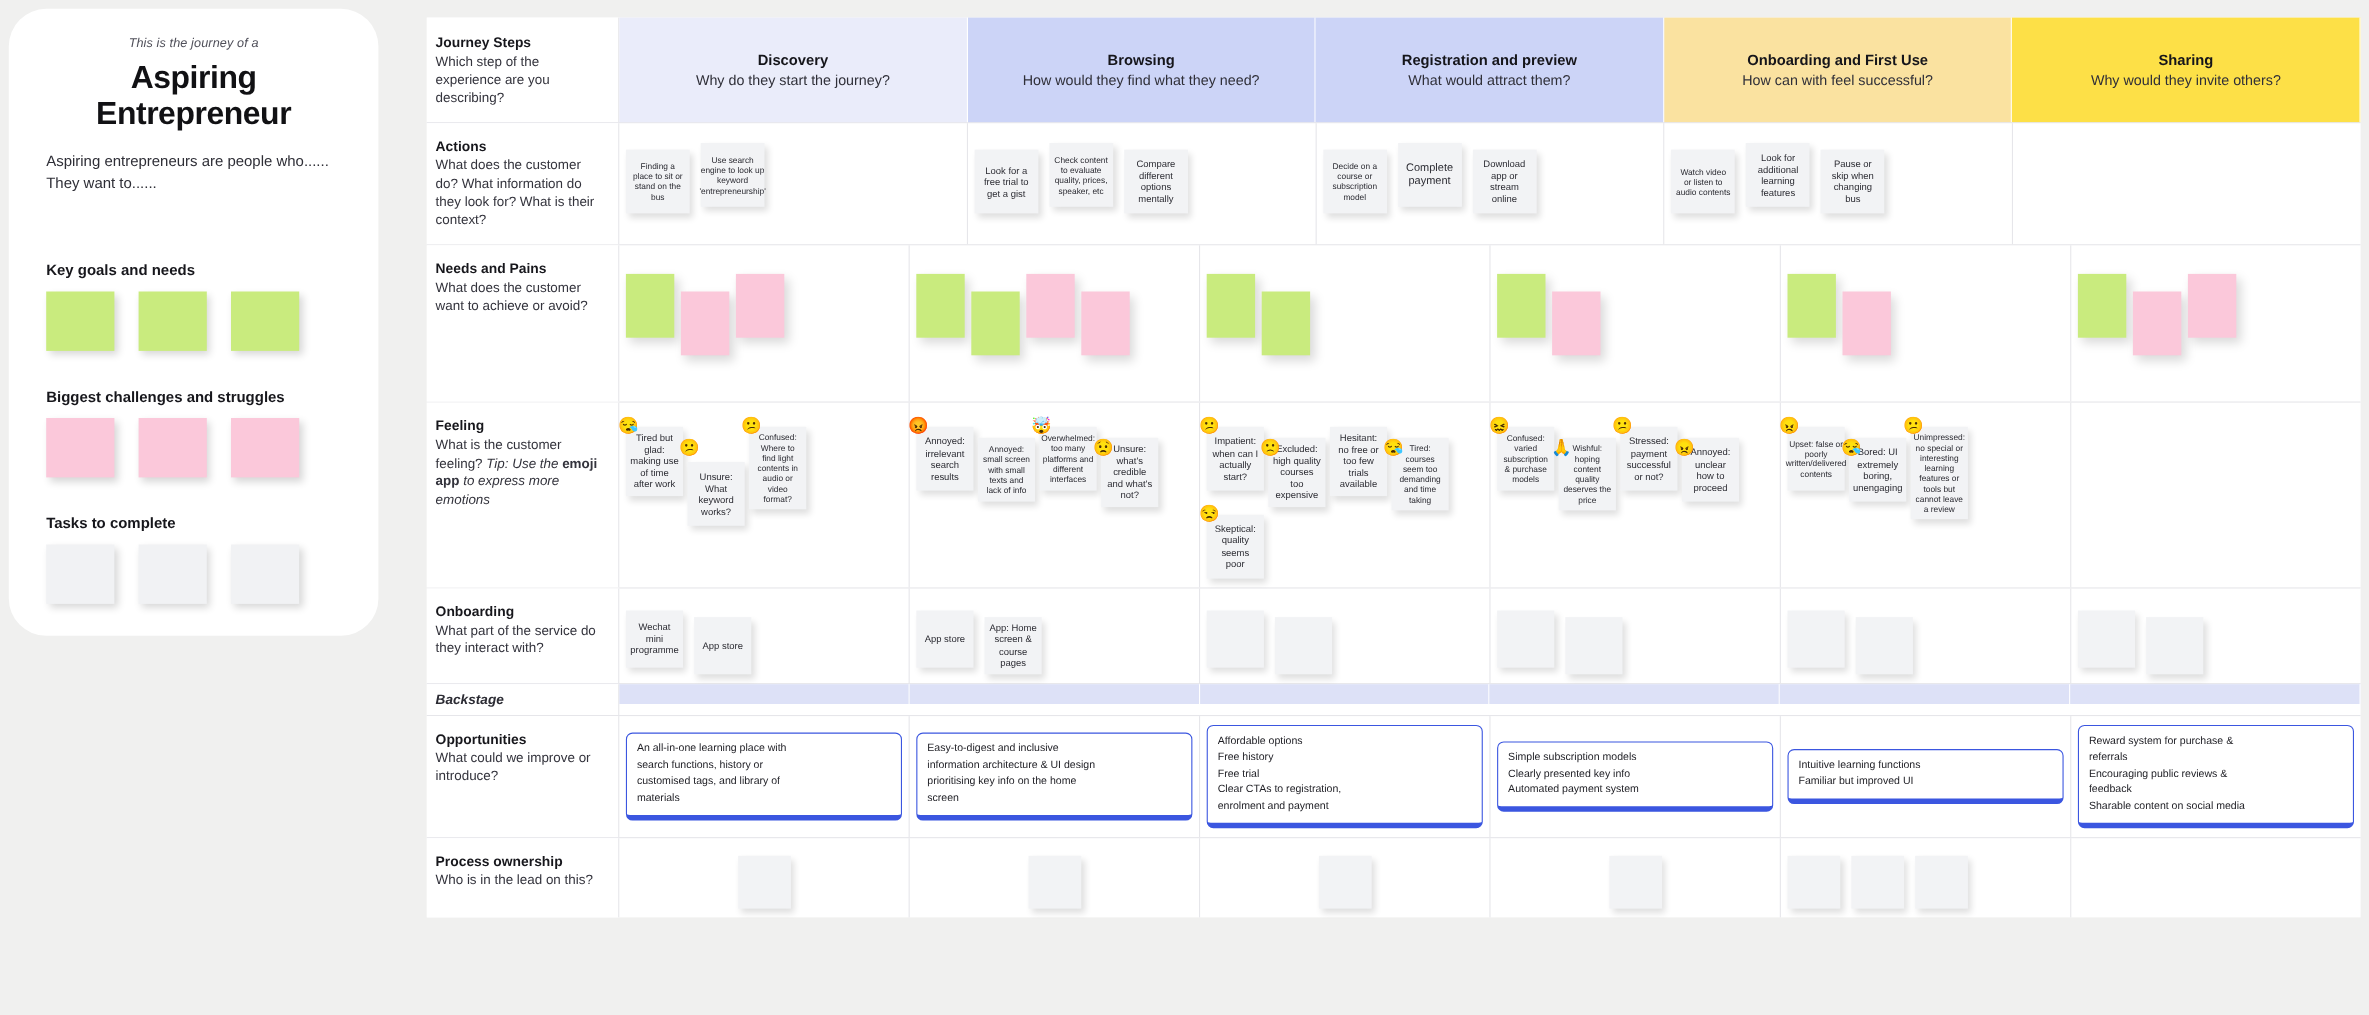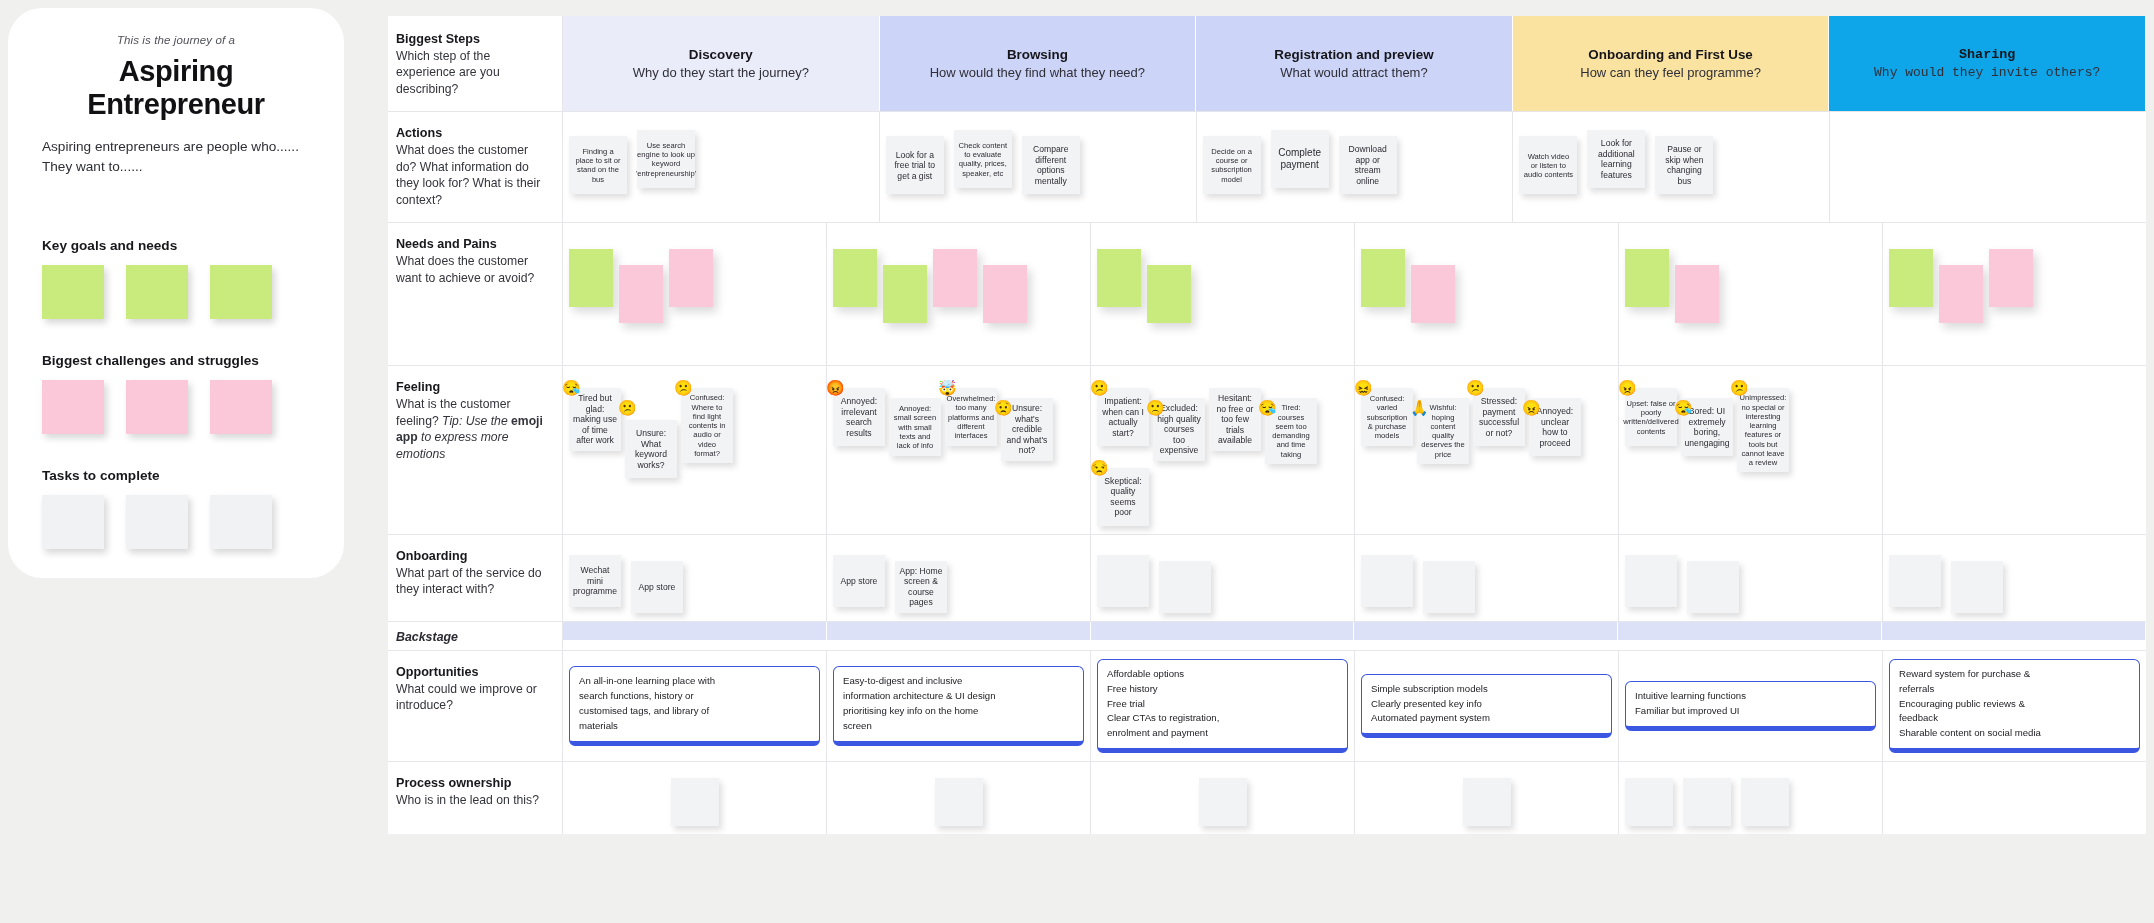--- a/index.html
+++ b/index.html
@@ -160,41 +160,41 @@
       <div class="pnote grey"></div>
       <div class="pnote grey"></div>
       <div class="pnote grey"></div>
     </div>
   </div>
 
   <div class="grid">
 
     <div class="grid-row hdr-row">
       <div class="rowlabel">
-        <h4>Biggest Steps</h4>
+        <h4>Journey Steps</h4>
         <p>Which step of the experience are you describing?</p>
       </div>
       <div id="hdr-cells" style="display:flex;flex:1 1 0;min-width:0;">
           <div class="cell" style="background: rgb(234, 236, 250);">
             <div class="hdr-title">Discovery</div>
             <div class="hdr-sub">Why do they start the journey?</div>
           </div>
           <div class="cell" style="background: rgb(204, 212, 247);">
             <div class="hdr-title">Browsing</div>
             <div class="hdr-sub">How would they find what they need?</div>
           </div>
           <div class="cell" style="background: rgb(204, 212, 247);">
             <div class="hdr-title">Registration and preview</div>
             <div class="hdr-sub">What would attract them?</div>
           </div>
           <div class="cell" style="background: rgb(250, 226, 160);">
             <div class="hdr-title">Onboarding and First Use</div>
-            <div class="hdr-sub">How can they feel programme?</div>
-          </div>
-          <div class="cell" style="background: #0ea5e9; font-family: Liberation Mono, monospace;">
+            <div class="hdr-sub">How can with feel successful?</div>
+          </div>
+          <div class="cell" style="background: #fde047;">
             <div class="hdr-title">Sharing</div>
             <div class="hdr-sub">Why would they invite others?</div>
           </div>
         </div>
     </div>
 
     <div class="grid-row">
       <div class="rowlabel">
         <h4>Actions</h4>
         <p>What does the customer do? What information do they look for? What is their context?</p>

